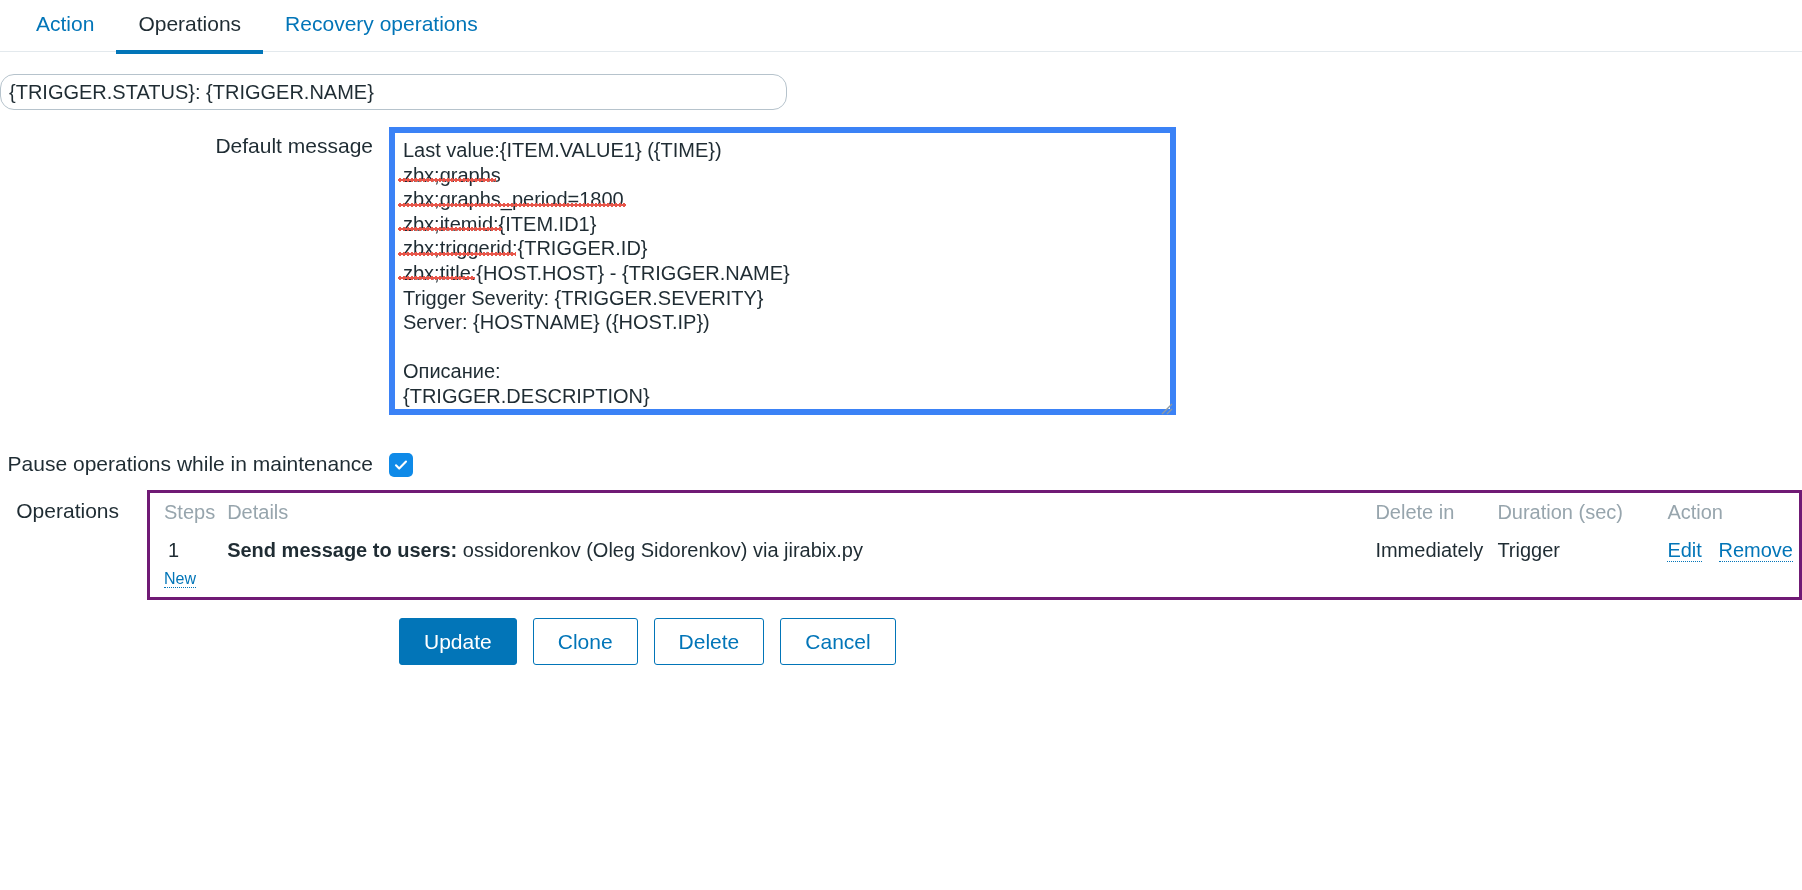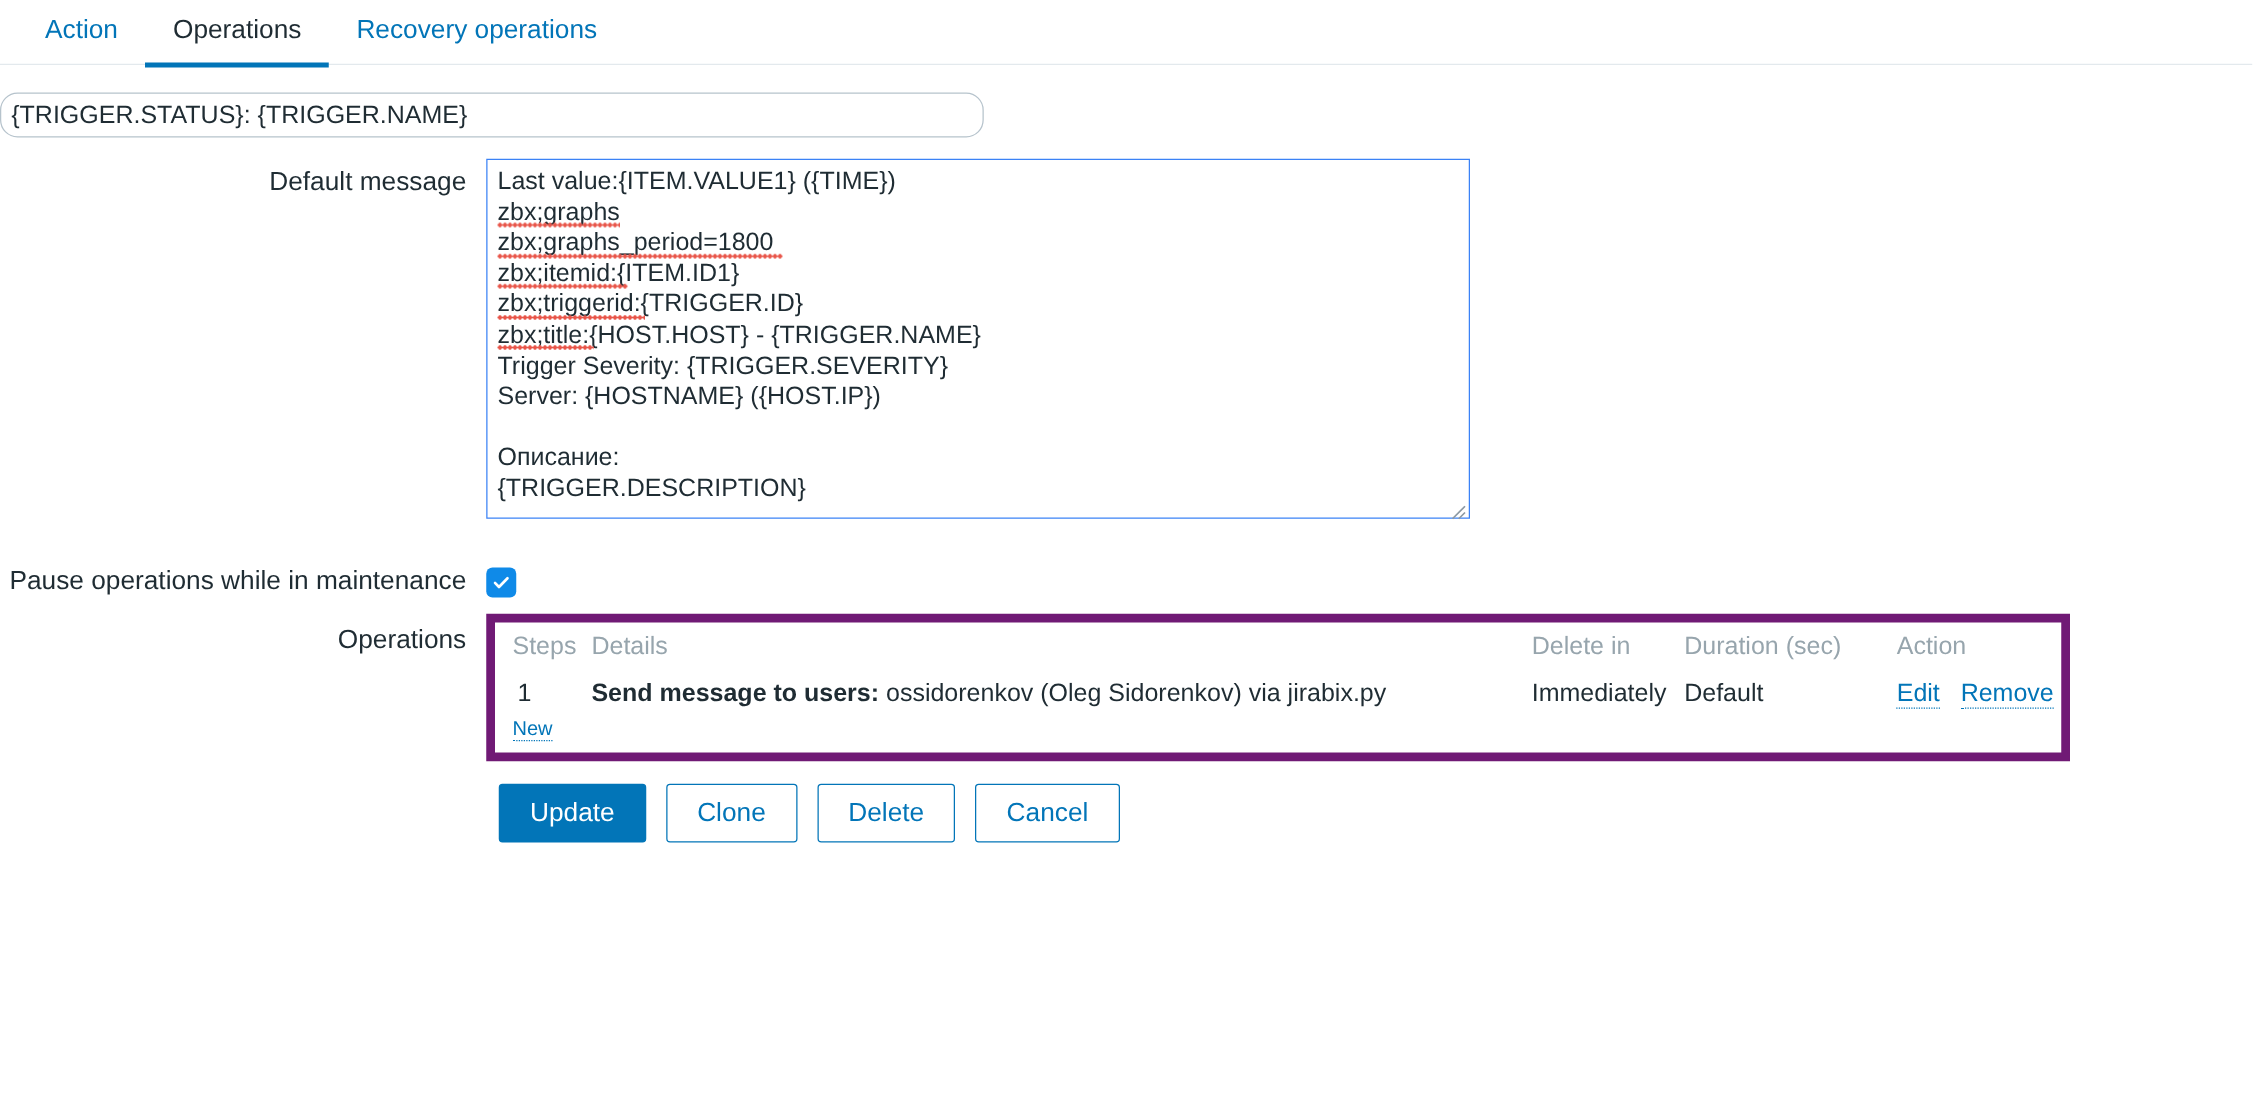--- a/index.html
+++ b/index.html
@@ -76,21 +76,21 @@
     margin-left: 13px;
     white-space: nowrap;
   }
 
   .ta-wrap { position: relative; }
   textarea.msg {
     font-family: "Liberation Sans", sans-serif;
     font-size: 20px;
     line-height: 24.6px;
     color: #1f2c33;
-    border: 1px solid #3b82f6;
+    border: 6px solid #3b82f6;
     background: #fff;
     width: 787px;
     height: 288px;
     padding: 5px 8px;
     outline: none;
     resize: none;
     overflow: hidden;
     white-space: pre;
   }
   .ta-grip {
@@ -119,24 +119,25 @@
     align-items: center;
     justify-content: center;
     cursor: pointer;
     margin-top: 4px;
   }
   .chk svg { display: block; }
 
   
   .row.ops .label { padding-top: 8px; }
   .opbox {
-    width: 1267px;
-    border: 7px solid #701a75;
+    width: 1655px;
+    border: 3px solid #701a75;
     background: #fff;
     padding: 0 0 0 0;
+    margin-left: 12px;
   }
   table.ops {
     width: 100%;
     border-collapse: collapse;
     font-size: 20px;
   }
   table.ops th {
     font-weight: normal;
     color: #97a5ad;
     text-align: left;
@@ -256,21 +257,21 @@
               <th class="c-action">Action</th>
             </tr>
           </thead>
           <tbody>
             <tr>
               <td class="c-steps">1</td>
               <td class="c-details">
                 <span class="bold">Send message to users:</span><span> ossidorenkov (Oleg Sidorenkov) via jirabix.py</span>
               </td>
               <td class="c-start">Immediately</td>
-              <td class="c-dur">Default</td>
+              <td class="c-dur">Trigger</td>
               <td class="c-action">
                 <a class="link">Edit</a>
                 &nbsp;
                 <a class="link">Remove</a>
               </td>
             </tr>
           </tbody>
         </table>
         <div class="newrow">
           <a class="link">New</a>

